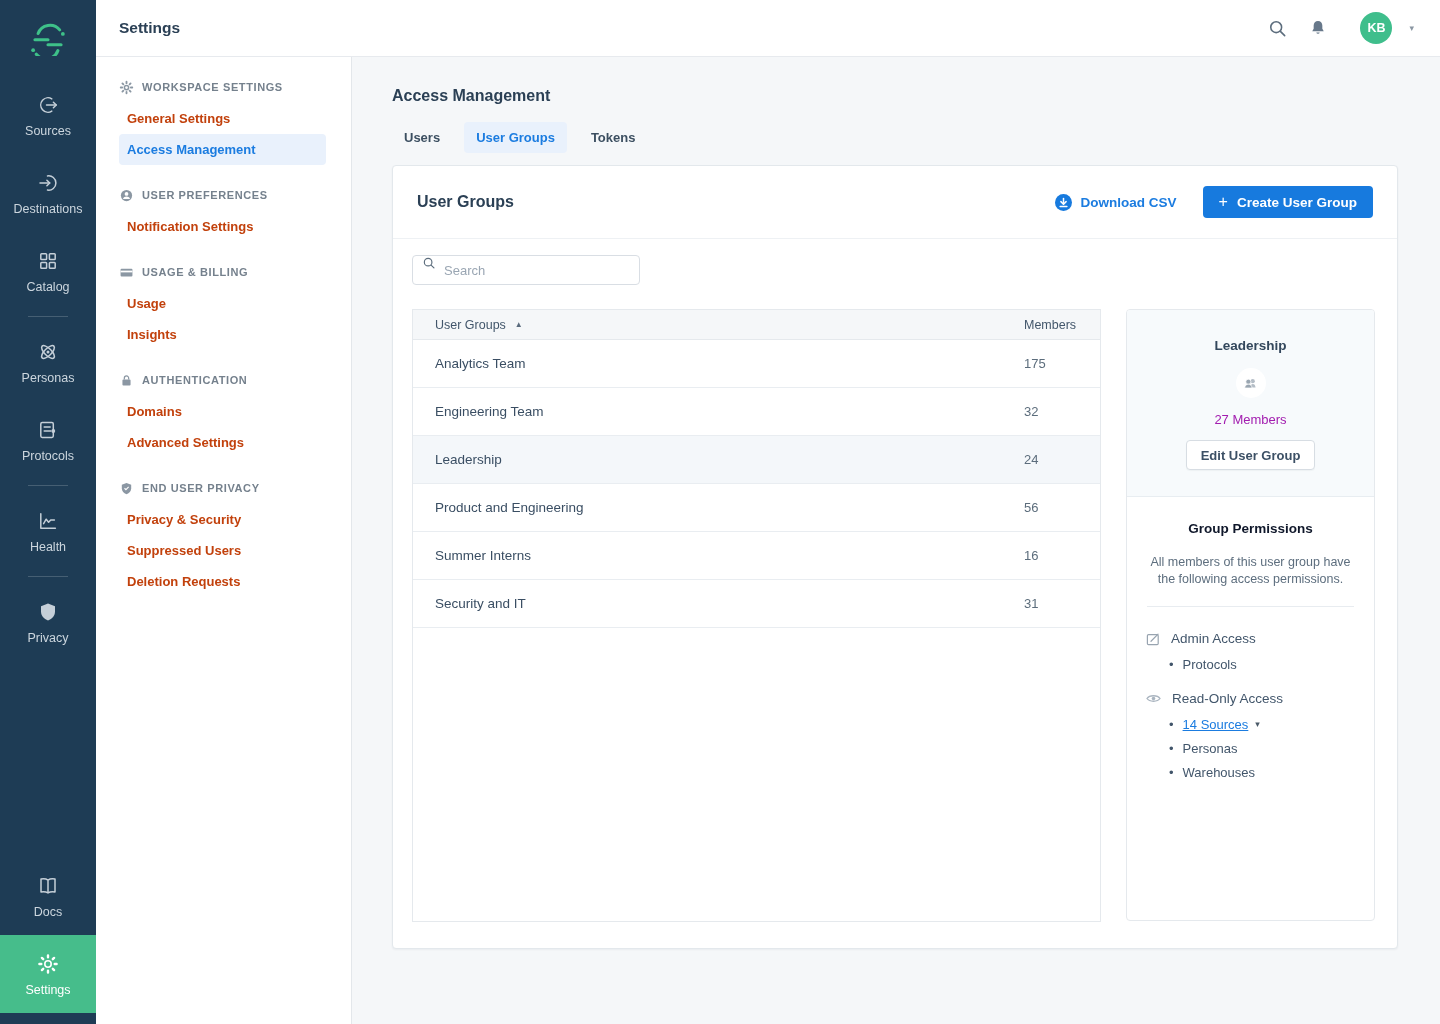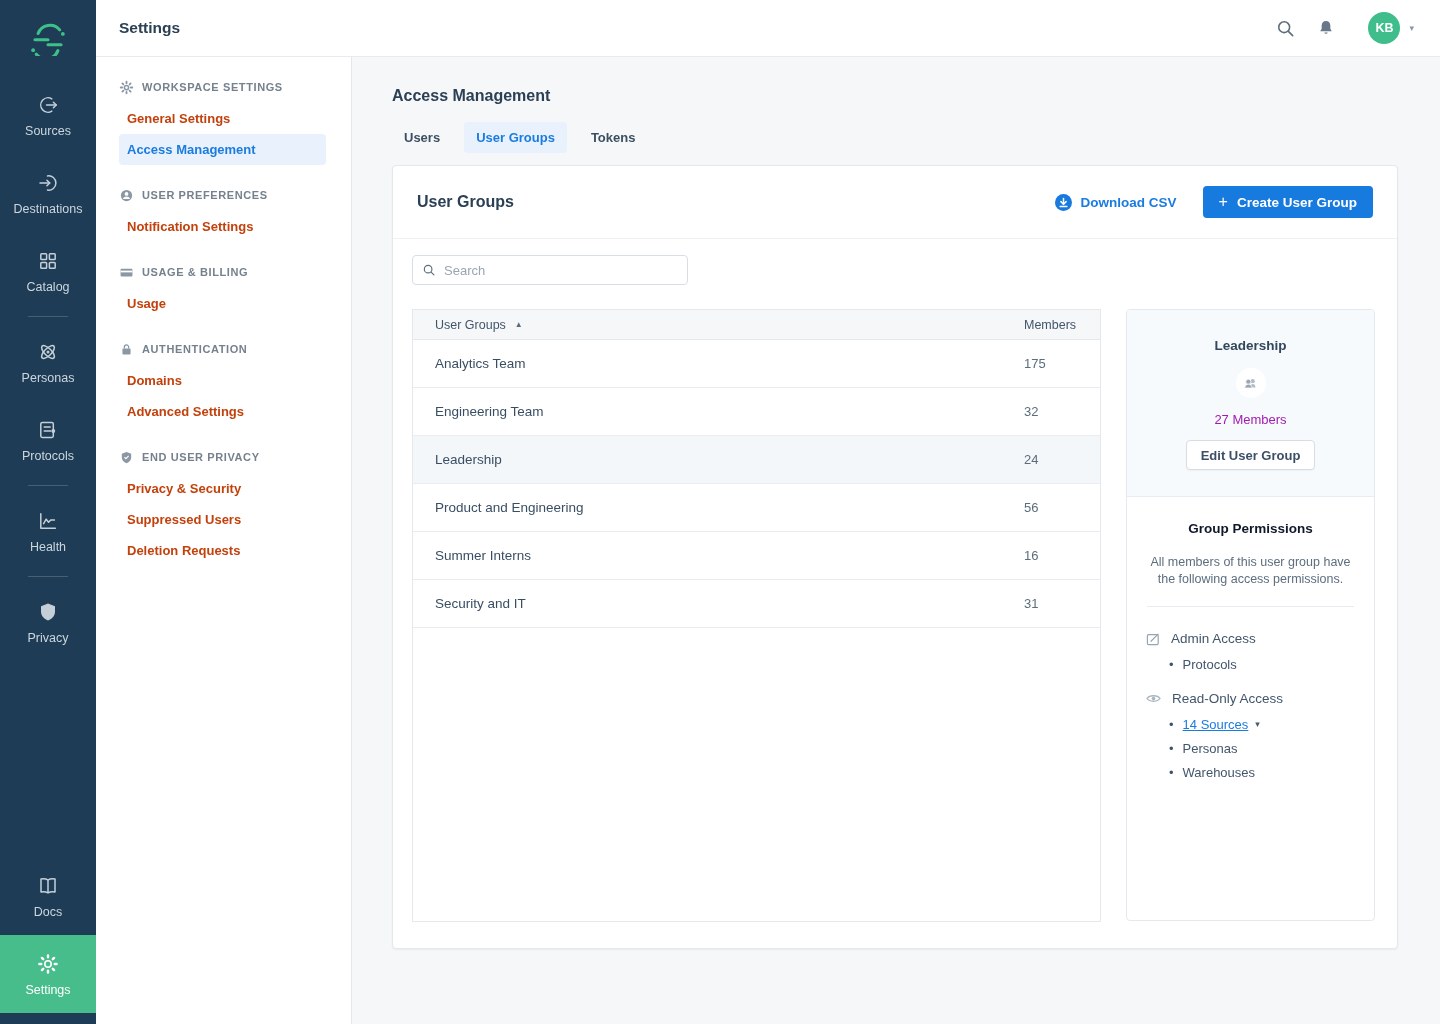--- a/index.html
+++ b/index.html
@@ -28,21 +28,21 @@
   
   .app-right { flex:1; display:flex; flex-direction:column; height:1024px; }
 
   .topbar {
     height:57px; min-height:57px; background:#ffffff; border-bottom:1px solid #e7eaee;
     display:flex; align-items:center; padding:0 26px 0 23px;
   }
   .topbar-title { font-size:15.5px; font-weight:700; color:#2b4055; }
   .topbar-right { margin-left:auto; display:flex; align-items:center; gap:20px; }
   .icon-btn { background:none; border:none; cursor:pointer; display:flex; align-items:center; padding:0; }
-  .avatar-wrap { display:flex; align-items:center; gap:9px; cursor:pointer;margin-left:12px; }
+  .avatar-wrap { display:flex; align-items:center; gap:17px; cursor:pointer;margin-left:12px; }
   .avatar {
     width:32px; height:32px; border-radius:50%; background:#3fbe8c; color:#fff;
     display:flex; align-items:center; justify-content:center; font-size:12.5px; font-weight:700;
   }
   .avatar-caret { font-size:9px; color:#8b97a3; }
 
   .content-row { flex:1; display:flex; min-height:0; }
 
   
   .settings-nav {
@@ -87,22 +87,22 @@
   }
   .create-btn {
     display:flex; align-items:center; gap:9px; background:#177ade; color:#ffffff;
     border:none; border-radius:4px; padding:0 16px; height:32px; font-size:13.5px;
     font-weight:700; cursor:pointer; font-family:inherit;
   }
   .create-btn .plus { font-size:16px; font-weight:400; line-height:1; }
 
   .card-body { padding:16px 19px 26px 19px; }
   .search-box {
-    width:276px; height:30px; border:1px solid #d9dee4; border-radius:4px; background:#fff;
-    display:flex; align-items:center; padding:0 9px; gap:8px; margin-bottom:24px;
+    width:228px; height:30px; border:1px solid #d9dee4; border-radius:4px; background:#fff;
+    display:flex; padding:0 9px; gap:8px; margin-bottom:24px;
   }
   .search-box input {
     border:none; outline:none; flex:1; font-size:13px; color:#33475c; font-family:inherit;
   }
   .search-box input::placeholder { color:#9aa6b3; }
 
   .body-row { display:flex; gap:25px; align-items:flex-start; }
 
   
   .groups-table { width:689px; height:613px; border:1px solid #e5e9ed; display:flex; flex-direction:column; background:#fff; }
@@ -322,20 +322,21 @@
 
       <div class="sn-section">
         <div class="sn-header">
           <svg width="15" height="15" viewBox="0 0 24 24">
             <rect x="2.5" y="6" width="19" height="12.5" rx="1.6" fill="#8b97a3"></rect>
             <rect x="2.5" y="9" width="19" height="2.8" fill="#ffffff"></rect>
           </svg>
           <span class="sn-header-label">Usage &amp; Billing</span>
         </div>
         <div class="sn-item">Usage</div>
+        <div class="sn-item">Insights</div>
       </div>
 
       <div class="sn-section">
         <div class="sn-header">
           <svg width="15" height="15" viewBox="0 0 24 24">
             <rect x="5.5" y="10.5" width="13" height="9.5" rx="1.5" fill="#8b97a3"></rect>
             <path d="M8.5 10.5 V8.2 A3.5 3.5 0 0 1 15.5 8.2 V10.5" fill="none" stroke="#8b97a3" stroke-width="2"></path>
           </svg>
           <span class="sn-header-label">Authentication</span>
         </div>

